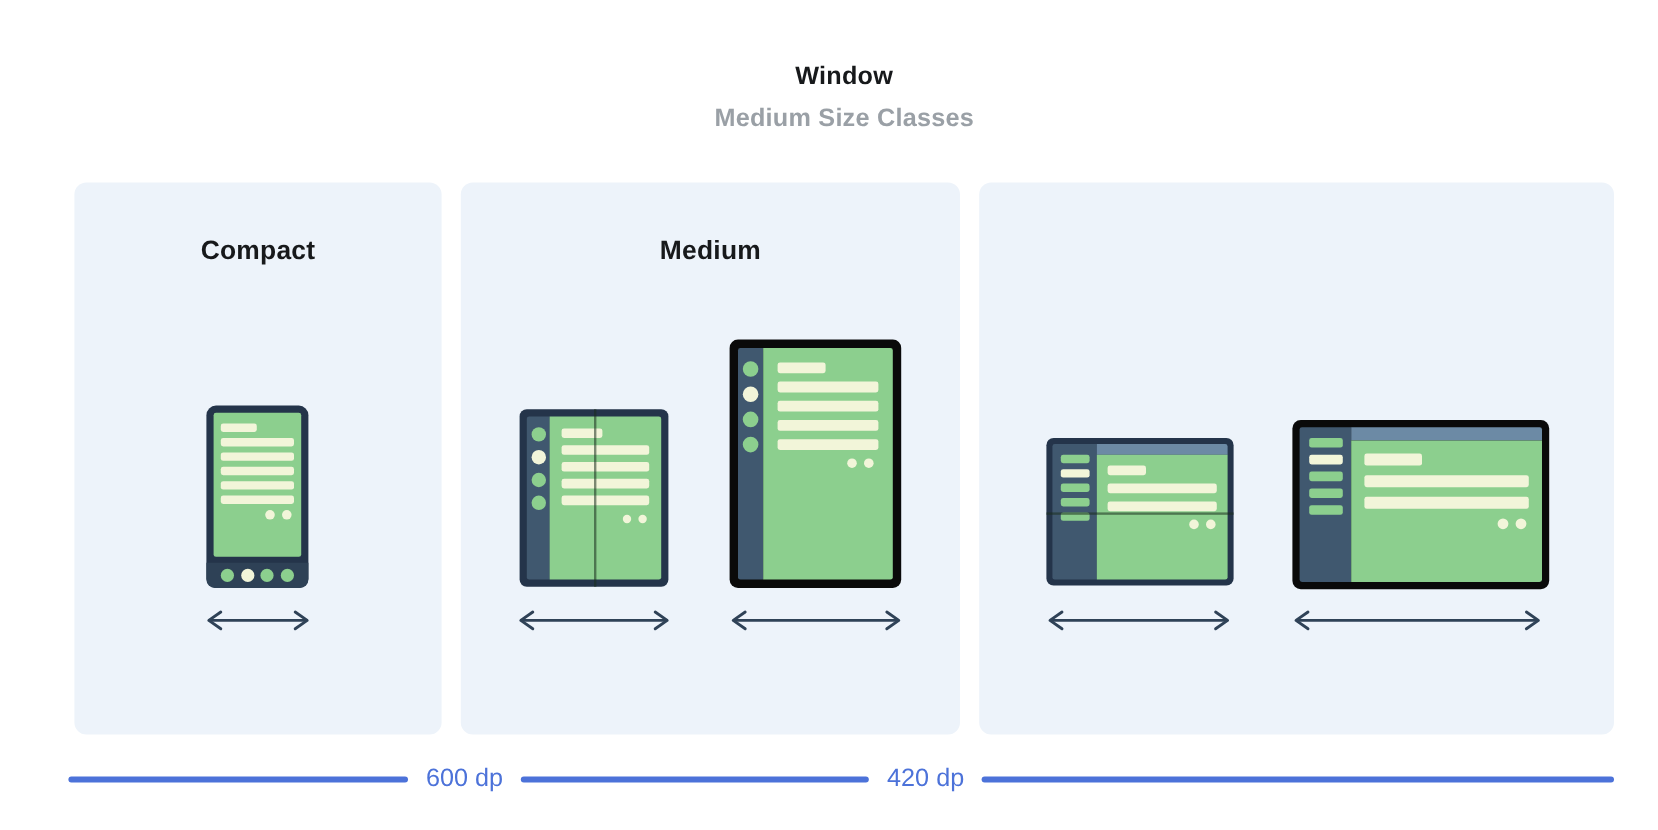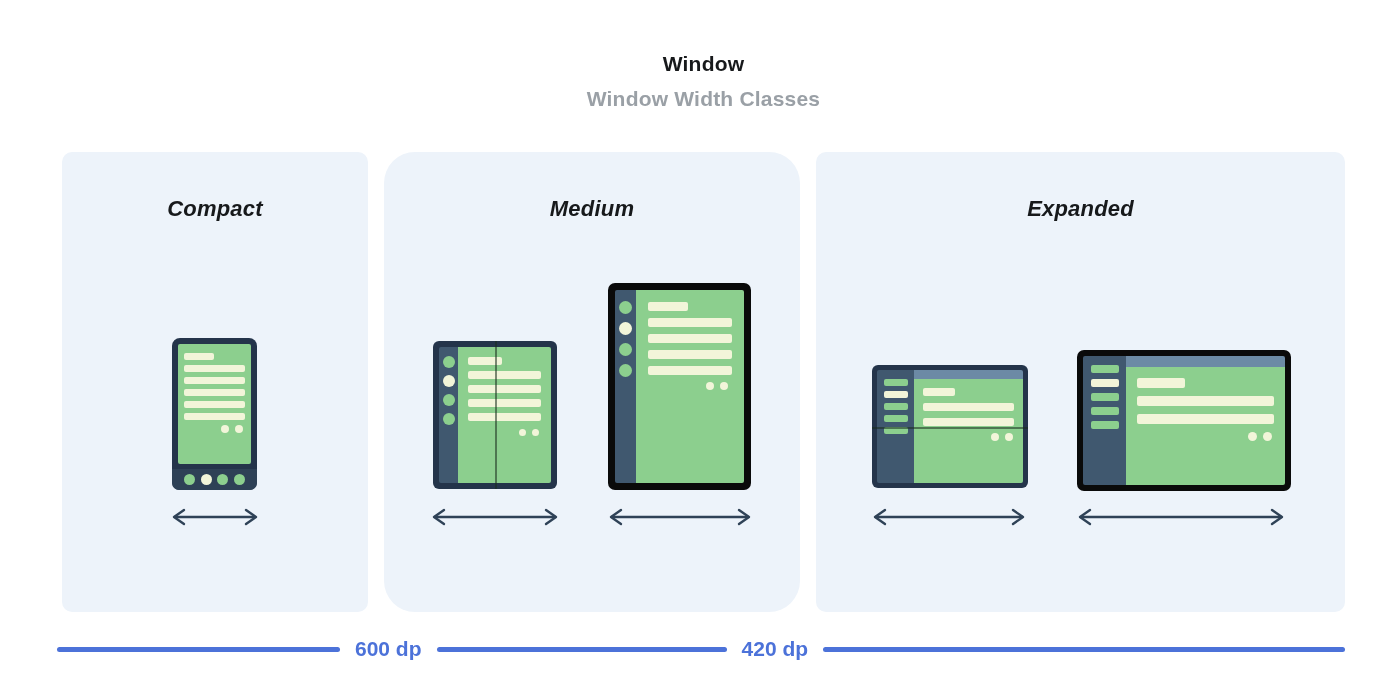--- a/index.html
+++ b/index.html
@@ -9,23 +9,23 @@
     --axis-blue:#4c72d9; --fold-line:rgba(25,45,30,0.55);
   }
   *{margin:0;padding:0;box-sizing:border-box;}
   html,body{width:1382px;height:692px;}
   body{position:relative;background:var(--page-bg);font-family:"Liberation Sans",sans-serif;overflow:hidden;}
 
   .header{position:absolute;left:62px;top:52px;width:1283px;text-align:center;}
   .header .title{font-size:21px;font-weight:700;color:var(--title-color);letter-spacing:.2px;}
   .header .subtitle{margin-top:11px;font-size:21px;font-weight:700;color:var(--subtitle-color);letter-spacing:.2px;}
 
-  .panel{position:absolute;top:152px;height:460px;background:var(--panel-bg);border-radius:10px;font-style:italic;}
+  .panel{position:absolute;top:152px;height:460px;background:var(--panel-bg);border-radius:10px;}
   .panel-compact{left:62px;width:306px;}
-  .panel-medium{left:384px;width:416px;border-radius:31px;}
+  .panel-medium{left:384px;width:416px;}
   .panel-expanded{left:816px;width:529px;}
   .panel-title{margin-top:44px;text-align:center;font-size:22px;font-weight:700;color:var(--title-color);letter-spacing:.2px;}
 
   .device{position:absolute;}
   .sk{background:var(--content-cream);border-radius:2px;}
   .dots{display:flex;justify-content:flex-end;gap:6px;}
   .dot{border-radius:50%;background:var(--content-cream);}
   .c{border-radius:50%;}
   .c.green{background:var(--device-green);}
   .c.cream{background:var(--content-cream);}
@@ -90,28 +90,28 @@
   .tab-l .content .dot{width:9px;height:9px;}
 
   .arrow{position:absolute;top:354px;height:22px;}
 
   
   .axis{position:absolute;left:57px;top:634px;width:1288px;height:30px;display:flex;align-items:center;}
   .axis .seg{height:5px;background:var(--axis-blue);border-radius:3px;}
   .axis .seg1{width:283px;}
   .axis .seg2{width:290px;}
   .axis .seg3{flex:1;}
-  .axis .bp{margin:0 15px;font-size:21px;font-weight:700;color:var(--axis-blue);white-space:nowrap;text-align:right;}
+  .axis .bp{margin:0 15px;font-size:21px;font-weight:400;color:var(--axis-blue);white-space:nowrap;text-align:right;}
 </style>
 </head>
 <body>
 
 <div class="header">
   <div class="title">Window</div>
-  <div class="subtitle">Window Width Classes</div>
+  <div class="subtitle">Medium Size Classes</div>
 </div>
 
 <div class="panel panel-compact">
   <div class="panel-title">Compact</div>
 
   <div class="device phone">
     <div class="phone-screen">
       <div class="sk short"></div>
       <div class="sk"></div>
       <div class="sk"></div>
@@ -194,21 +194,20 @@
   <svg class="arrow" style="left:224px;width:144px;" viewBox="0 0 144 22">
     <g stroke="#2f4257" stroke-width="2.4" fill="none" stroke-linecap="round" stroke-linejoin="round">
       <line x1="4" y1="11" x2="140" y2="11"></line>
       <polyline points="13,4 3,11 13,18"></polyline>
       <polyline points="131,4 141,11 131,18"></polyline>
     </g>
   </svg>
 </div>
 
 <div class="panel panel-expanded">
-  <div class="panel-title">Expanded</div>
 
   <div class="device fold-l">
     <div class="side">
       <span class="bar green"></span>
       <span class="bar cream"></span>
       <span class="bar green"></span>
       <span class="bar green"></span>
       <span class="bar green"></span>
     </div>
     <div class="main">

